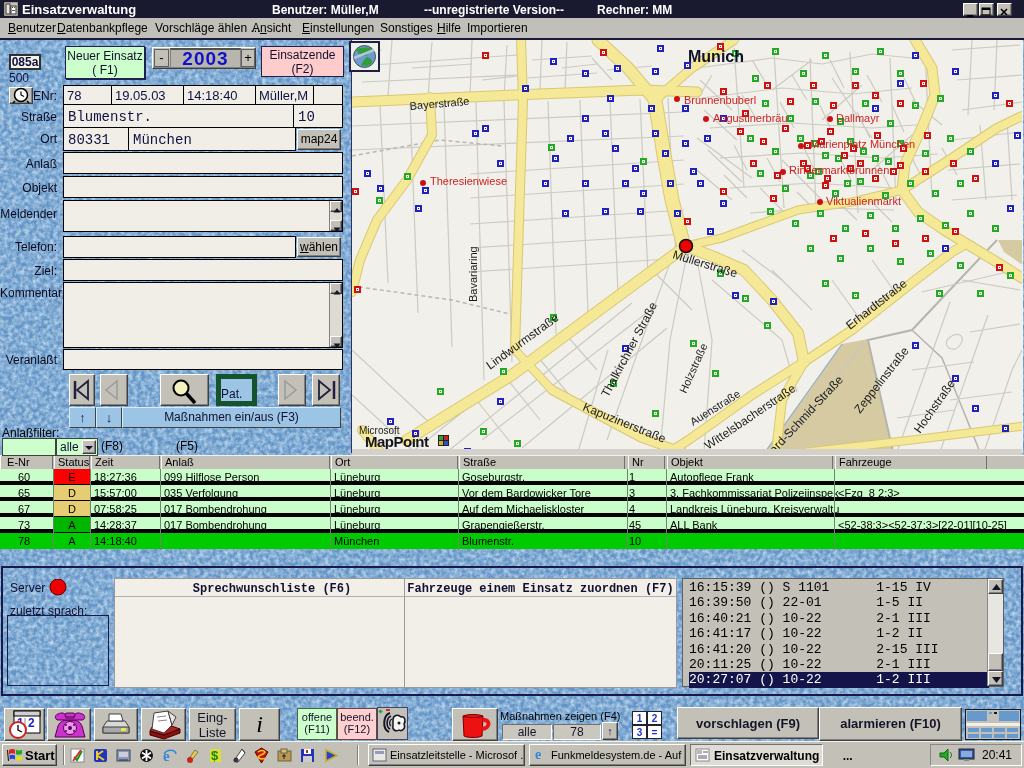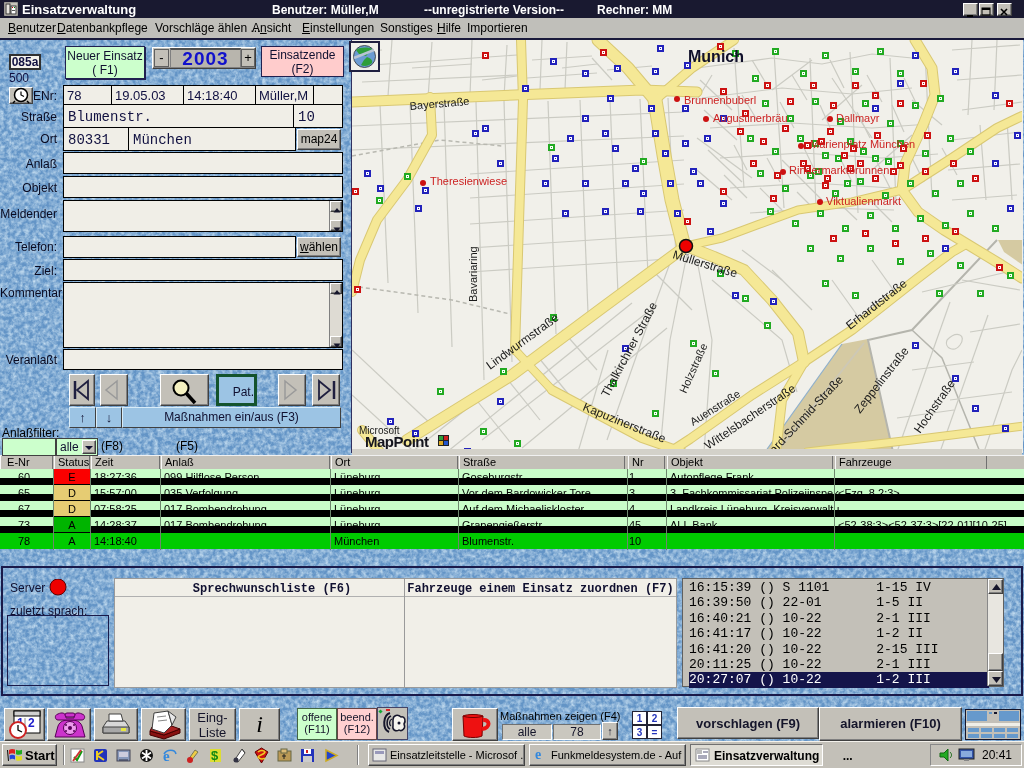--- a/index.html
+++ b/index.html
@@ -133,21 +133,21 @@
         <path d="M6 3 L9.5 7.5 L2.5 7.5 Z" fill="#15152a"></path>
       </svg></div>
 <div class="btn3" style="left:0;top:53px;width:12px;height:11px"><svg width="12" height="11">
         <path d="M6 8 L9.5 3.5 L2.5 3.5 Z" fill="#15152a"></path>
       </svg></div>
   </div>
 
 <div class="btn3" style="left:69px;top:374px;width:26px;height:32px;z-index:6"></div>
 <div class="btn3" style="left:100px;top:374px;width:28px;height:32px;z-index:6"></div>
 <div class="btn3" style="left:160px;top:374px;width:49px;height:32px;z-index:6"></div>
-<div class="abs" style="left:216px;top:374px;width:41px;height:32px;background:#9cc4e4;border:3px solid #14532d;z-index:6;text-align:right;font-size:12px;color:#101030;line-height:30px">Pat.</div>
+<div class="abs" style="left:216px;top:374px;width:41px;height:32px;background:#9cc4e4;border:5px solid #14532d;z-index:6;text-align:left;font-size:12px;color:#101030;line-height:30px">Pat.</div>
 <div class="btn3" style="left:278px;top:374px;width:28px;height:32px;z-index:6"></div>
 <div class="btn3" style="left:312px;top:374px;width:28px;height:32px;z-index:6"></div>
 <svg class="abs" style="left:69px;top:374px;z-index:7" width="272" height="32" viewBox="0 0 272 32">
  <path d="M19 7 L8 16 L19 25 Z" fill="none" stroke="#202040" stroke-width="1.8"></path>
  <path d="M6 7 L6 25" stroke="#202040" stroke-width="2.5"></path>
  <path d="M48 7 L37 16 L48 25 Z" fill="none" stroke="#9a9a9a" stroke-width="1.5"></path>
  <circle cx="112" cy="14" r="7.5" fill="#f4f0c0" stroke="#000" stroke-width="2"></circle>
  <path d="M117 19 L126 29" stroke="#000" stroke-width="3.5"></path>
  <path d="M216 7 L227 16 L216 25 Z" fill="none" stroke="#9a9a9a" stroke-width="1.5"></path>
  <path d="M250 7 L261 16 L250 25 Z" fill="none" stroke="#202040" stroke-width="1.8"></path>
@@ -953,21 +953,21 @@
 <div class="abs" style="left:349px;top:41px;width:31px;height:31px;background:#f0f0ea;border:2px solid #202040;z-index:7"></div>
 <svg class="abs" style="left:352px;top:44px;z-index:8" width="25" height="25" viewBox="0 0 25 25">
  <circle cx="12.5" cy="12.5" r="11" fill="#6b9bd2" stroke="#333" stroke-width="0.8"></circle>
  <path d="M4 6 C8 3 16 3 20 5 L14 12 L7 10 Z" fill="#2e9e3a"></path>
  <path d="M15 13 C18 14 21 16 20 19 C17 22 12 23 9 21 L12 16 Z" fill="#2e9e3a"></path>
  <path d="M2 14 L22 6" stroke="#b8c4d4" stroke-width="2.5"></path>
 </svg>
 
 <style>
 .th { position:absolute; top:0; height:13px; border-right:1px solid #707070; border-left:1px solid #f8f8f8; padding-left:3px; }
-.tr { position:absolute; left:0; width:1024px; height:16px; background:#c9fdc9; border-bottom:7px solid #000000; font-size:11px; color:#000; }
+.tr { position:absolute; left:0; width:1024px; height:16px; background:#c9fdc9; border-bottom:4px solid #000000; font-size:11px; color:#000; }
 .td { position:absolute; top:2px; }
 </style>
 <div class="abs" style="left:0;top:455px;width:1024px;height:14px;background:#c3c0b8;border-top:1px solid #f0f0f0;z-index:5;font-size:11px;color:#000">
  <div class="th" style="left:0;width:53px">&nbsp;E-Nr</div>
  <div class="th" style="left:54px;width:36px">Status</div>
  <div class="th" style="left:91px;width:69px">Zeit</div>
  <div class="th" style="left:161px;width:169px">Anlaß</div>
  <div class="th" style="left:331px;width:127px">Ort</div>
  <div class="th" style="left:459px;width:166px">Straße</div>
  <div class="th" style="left:628px;width:37px">Nr</div>

